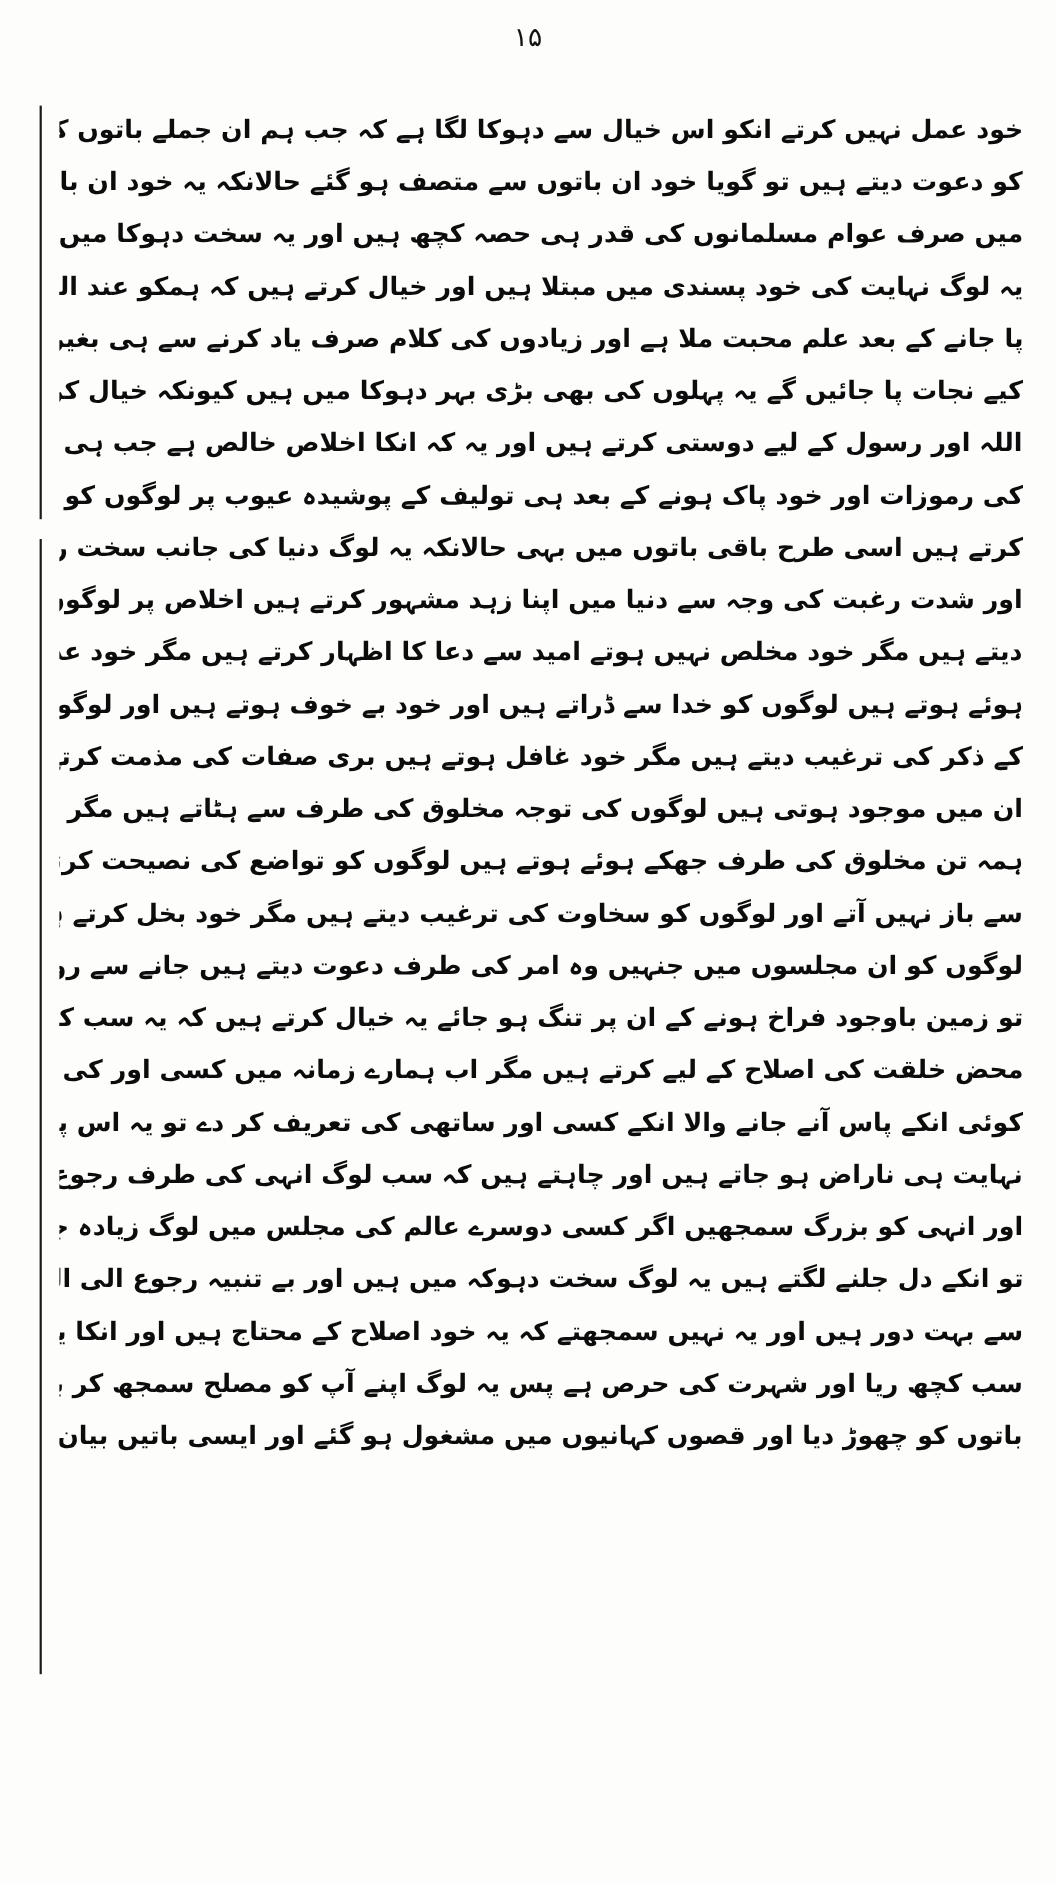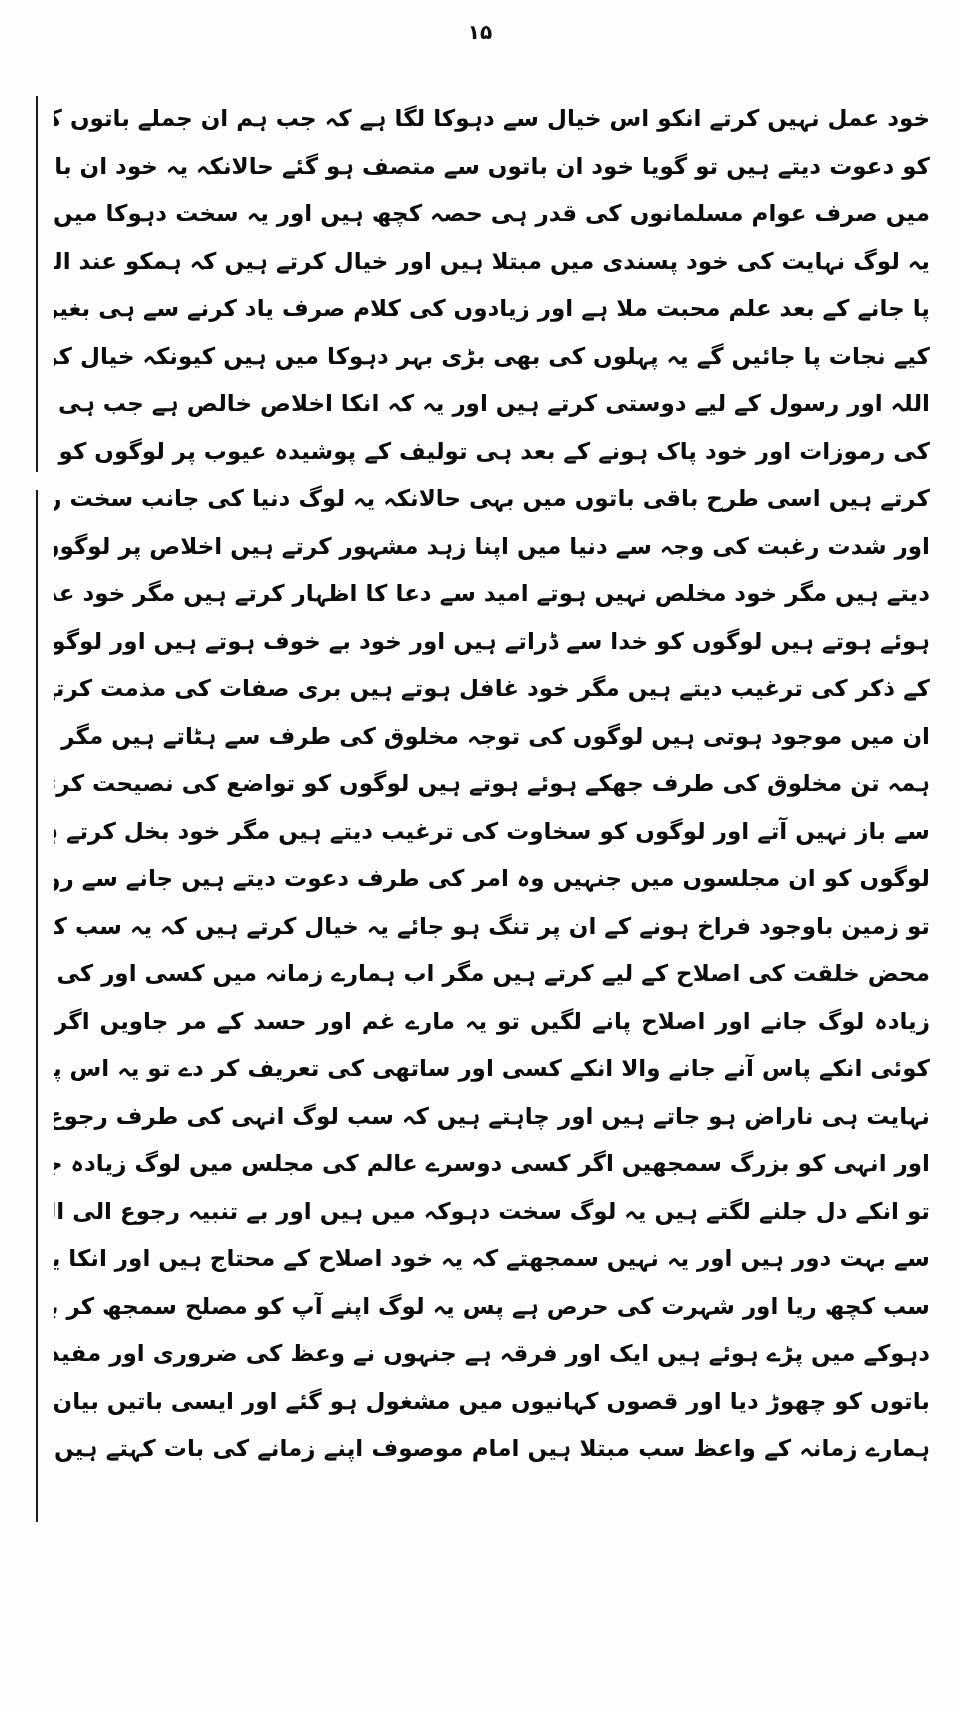--- a/index.html
+++ b/index.html
@@ -14,22 +14,22 @@
     font-family: "DejaVu Sans", sans-serif;
     color: #0d0d0d;
     overflow: hidden;
   }
   .page-number {
     position: absolute;
     top: 20px;
     left: 0;
     right: 0;
     text-align: center;
-    font-size: 20px;
-    font-weight: bold;
+    font-size: 24px;
+    font-weight: normal;
     color: #111;
     direction: rtl;
   }
   .text-block {
     position: absolute;
     top: 95px;
     right: 30px;
     left: 54px;
     direction: rtl;
     font-weight: bold;
@@ -104,33 +104,30 @@
     <p class="line">ہمہ تن مخلوق کی طرف جھکے ہوئے ہوتے ہیں لوگوں کو تواضع کی نصیحت کرتے ہیں مگر خود تکبر</p>
 
     <p class="line">سے باز نہیں آتے اور لوگوں کو سخاوت کی ترغیب دیتے ہیں مگر خود بخل کرتے ہیں اگر</p>
 
     <p class="line">لوگوں کو ان مجلسوں میں جنہیں وہ امر کی طرف دعوت دیتے ہیں جانے سے روک دیا جائے</p>
 
     <p class="line">تو زمین باوجود فراخ ہونے کے ان پر تنگ ہو جائے یہ خیال کرتے ہیں کہ یہ سب کچھ</p>
 
     <p class="line">محض خلقت کی اصلاح کے لیے کرتے ہیں مگر اب ہمارے زمانہ میں کسی اور کی طرف</p>
 
-    <p class="line">زیادہ لوگ جانے اور اصلاح پانے لگیں تو یہ مارے غم اور حسد کے مر جاویں اگر</p>
 
     <p class="line">کوئی انکے پاس آنے جانے والا انکے کسی اور ساتھی کی تعریف کر دے تو یہ اس پر</p>
 
     <p class="line">نہایت ہی ناراض ہو جاتے ہیں اور چاہتے ہیں کہ سب لوگ انہی کی طرف رجوع کریں</p>
 
     <p class="line">اور انہی کو بزرگ سمجھیں اگر کسی دوسرے عالم کی مجلس میں لوگ زیادہ جمع ہو جائیں</p>
 
     <p class="line">تو انکے دل جلنے لگتے ہیں یہ لوگ سخت دہوکہ میں ہیں اور بے تنبیہ رجوع الی اللہ</p>
 
     <p class="line">سے بہت دور ہیں اور یہ نہیں سمجھتے کہ یہ خود اصلاح کے محتاج ہیں اور انکا یہ</p>
 
     <p class="line">سب کچھ ریا اور شہرت کی حرص ہے پس یہ لوگ اپنے آپ کو مصلح سمجھ کر بڑے</p>
 
-    <p class="line">دہوکے میں پڑے ہوئے ہیں ایک اور فرقہ ہے جنہوں نے وعظ کی ضروری اور مفید</p>
 
     <p class="line">باتوں کو چھوڑ دیا اور قصوں کہانیوں میں مشغول ہو گئے اور ایسی باتیں بیان کرنے</p>
 
 
-    <p class="line">ہمارے زمانہ کے واعظ سب مبتلا ہیں امام موصوف اپنے زمانے کی بات کہتے ہیں</p>
   </div>
 
 </body></html>

